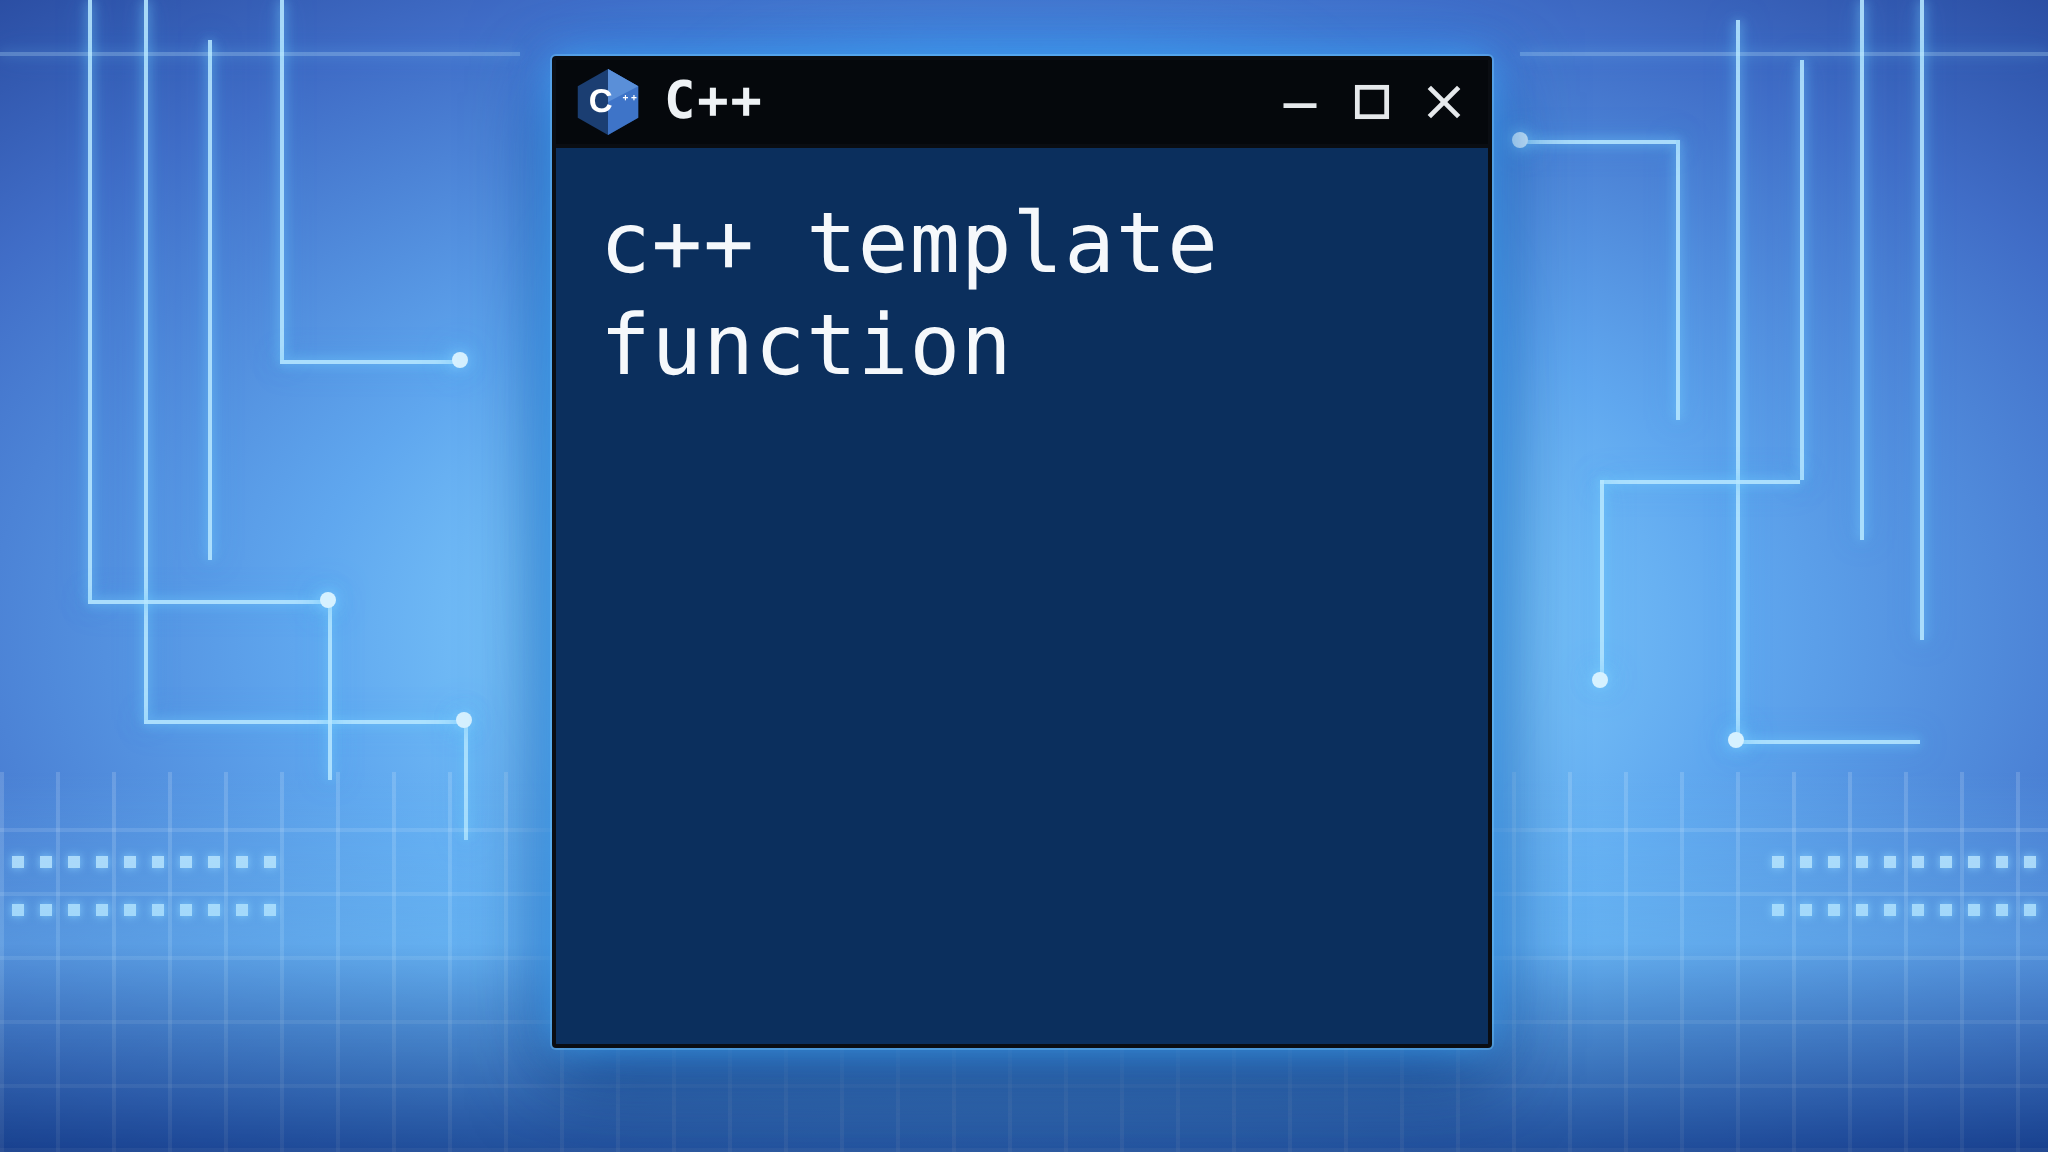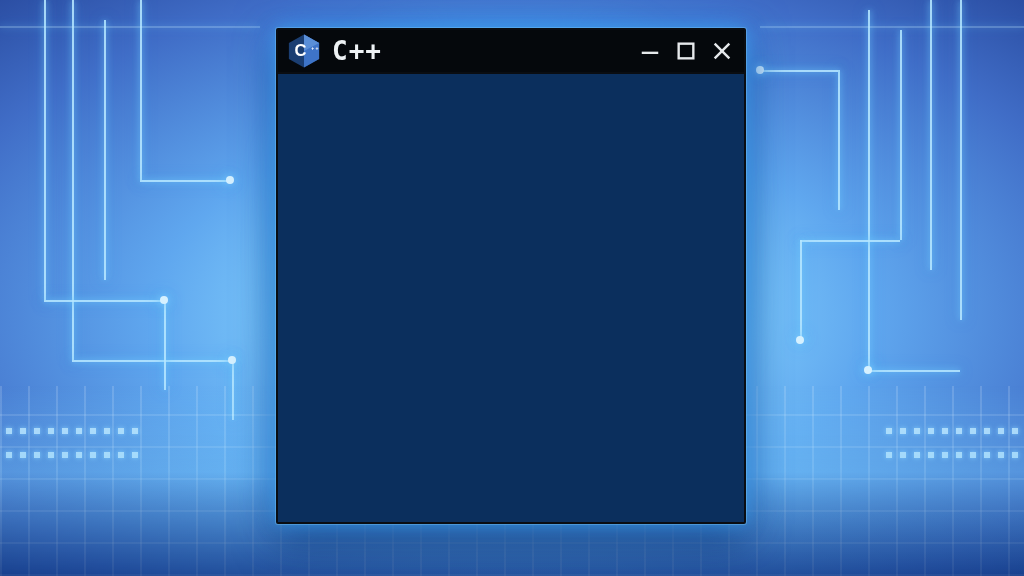--- a/index.html
+++ b/index.html
@@ -223,15 +223,19 @@
         </div>
         <div class="ctrl" title="close">
           <svg viewBox="0 0 24 24">
             <line class="stroke" x1="4" y1="4" x2="20" y2="20"></line>
             <line class="stroke" x1="20" y1="4" x2="4" y2="20"></line>
           </svg>
         </div>
       </div>
     </div>
 
+    <div class="body">
+      <div class="body-text">c++ template
+function</div>
+    </div>
   </div>
 
 </div>
 
 </body></html>

